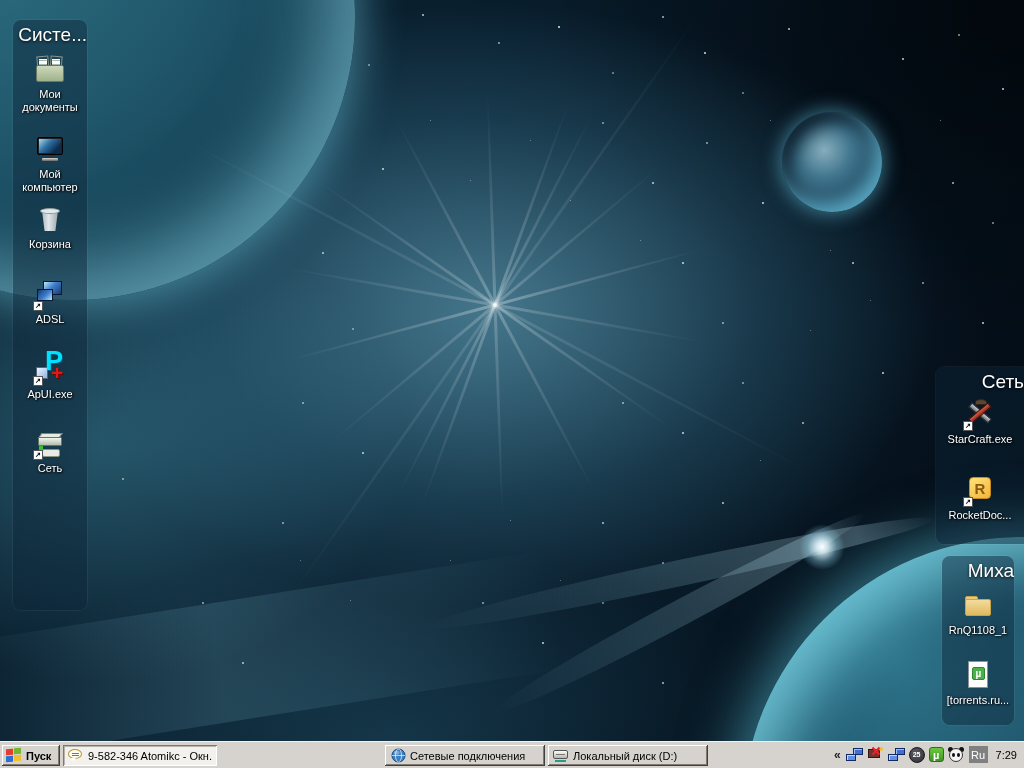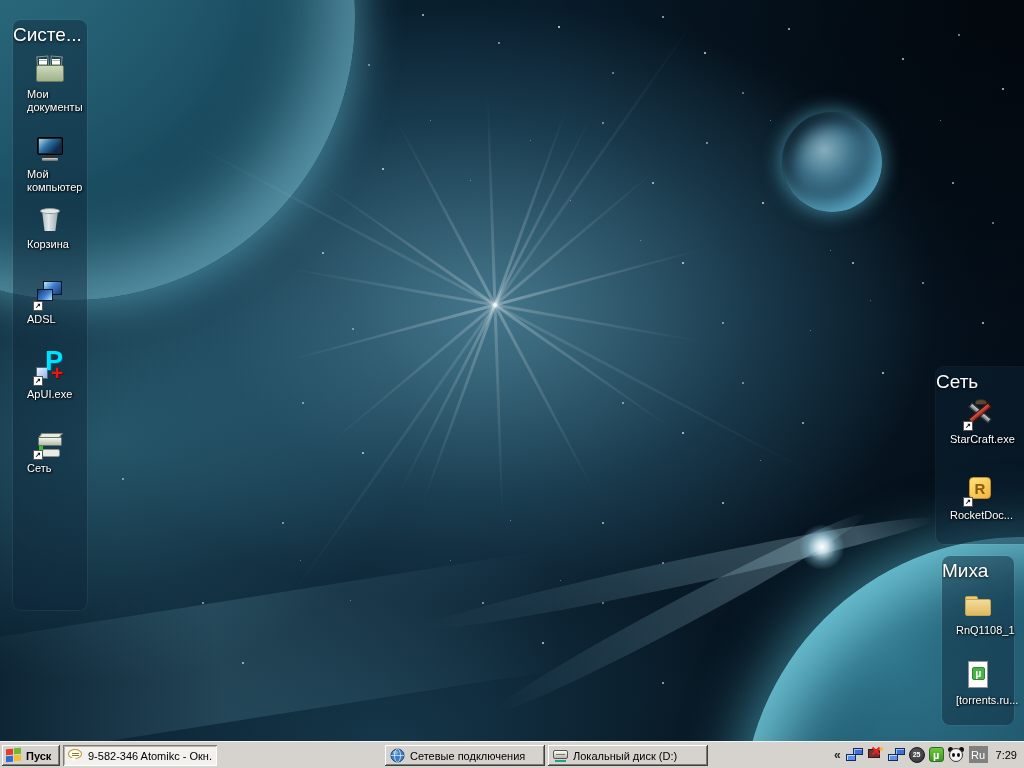--- a/index.html
+++ b/index.html
@@ -73,29 +73,29 @@
     640px 240px 0 0 rgba(255,255,255,.45),770px 120px 0 0 rgba(255,255,255,.5),
     830px 250px 0 0 rgba(255,255,255,.5),870px 300px 0 0 rgba(255,255,255,.45),
     940px 120px 0 0 rgba(255,255,255,.55),450px 560px 0 0 rgba(255,255,255,.45),
     510px 520px 0 0 rgba(255,255,255,.5),560px 580px 0 0 rgba(255,255,255,.45),
     350px 600px 0 0 rgba(255,255,255,.5),300px 560px 0 0 rgba(255,255,255,.45),
     760px 460px 0 0 rgba(255,255,255,.5),810px 330px 0 0 rgba(255,255,255,.45); }
 
   
   .fence { position:absolute; background:rgba(14,36,56,.46); border-radius:8px;
            box-shadow:0 0 0 1px rgba(255,255,255,.05); }
-  .fence-title { padding-top:4px; text-align:left; color:#fff; font-size:19px;
+  .fence-title { padding-top:4px; text-align:right; color:#fff; font-size:19px;
                  text-shadow:0 1px 3px rgba(0,0,0,.9); white-space:nowrap; overflow:hidden; }
   .f1 { left:13px; top:20px; width:74px; height:590px; }
   .f2 { left:13px; top:622px; width:77px; height:113px; }
   .f3 { left:936px; top:367px; width:88px; height:177px; border-radius:8px 0 0 8px; }
   .f4 { left:942px; top:556px; width:72px; height:169px; }
   .ditem { position:absolute; left:0; width:100%; display:flex; flex-direction:column;
            align-items:center; cursor:default; }
-  .dlabel { margin-top:2px; width:100%; padding:0 14px; text-align:left; color:#fff;
+  .dlabel { margin-top:2px; width:100%; padding:0 0; text-align:center; color:#fff;
             font-size:11px; line-height:13px;
             text-shadow:1px 1px 2px rgba(0,0,0,.95), 0 0 3px rgba(0,0,0,.8); }
   .ic { position:relative; width:34px; height:34px; }
   .ic i { position:absolute; display:block; }
   .sc { position:absolute; left:0; bottom:0; width:10px; height:10px; background:#fff;
         border:1px solid #555; font-size:7px; line-height:8px; text-align:center;
         color:#000; font-weight:bold; z-index:3; }
 
   
   .i-mydocs .p1 { left:4px; top:4px; width:12px; height:17px; background:#fdfdf8; border:1px solid #8c958c; transform:rotate(-5deg);
@@ -153,21 +153,21 @@
                   background:linear-gradient(#f3dc9a,#e0b95f); border:1px solid #c9a34e; }
   .i-tor .page { left:7px; top:3px; width:20px; height:27px; background:#fff; border:1px solid #8a9298; }
   .i-tor .sq { left:11px; top:9px; width:13px; height:13px; border-radius:2px; border:1px solid #2e8a2e;
                background:#4db04a; color:#fff; font-size:10px; font-weight:bold; text-align:center;
                line-height:12px; font-style:normal; }
 
   
   .taskbar { position:absolute; left:0; top:741px; width:1024px; height:27px;
              background:#d6d3ce; box-shadow:inset 0 1px 0 #f4f2ee; font-size:11px; color:#000; z-index:10; }
   .raised { background:#d6d3ce;
-            box-shadow:inset -1px -1px 0 #404040, inset 1px 1px 0 #ffffff, inset -2px -2px 0 #80796f; }
+            box-shadow:inset -1px -1px 0 #404040, inset 1px 1px 0 #ffffff, inset -2px -2px 0 #80796f;text-align:center; }
   .start-btn { position:absolute; left:2px; top:4px; width:58px; height:21px; display:flex;
                align-items:center; gap:3px; padding-left:4px; font-weight:bold; cursor:pointer; }
   .tbtn { position:absolute; top:4px; height:21px; display:flex; align-items:center; gap:4px;
           padding:0 5px; overflow:hidden; white-space:nowrap; cursor:pointer; }
   .tbtn span.tlabel { overflow:hidden; text-overflow:clip; }
   .tbtn.active { background:#f2f1ed;
                  box-shadow:inset 1px 1px 0 #80796f, inset -1px -1px 0 #ffffff, inset 2px 2px 0 #b8b4ac; }
   .winflag { width:17px; height:15px; position:relative; flex:none; }
   .winflag i { position:absolute; width:7px; height:6px; }
   .winflag .r { left:0; top:1px; background:#e33e2b; transform:skewY(-6deg); }

